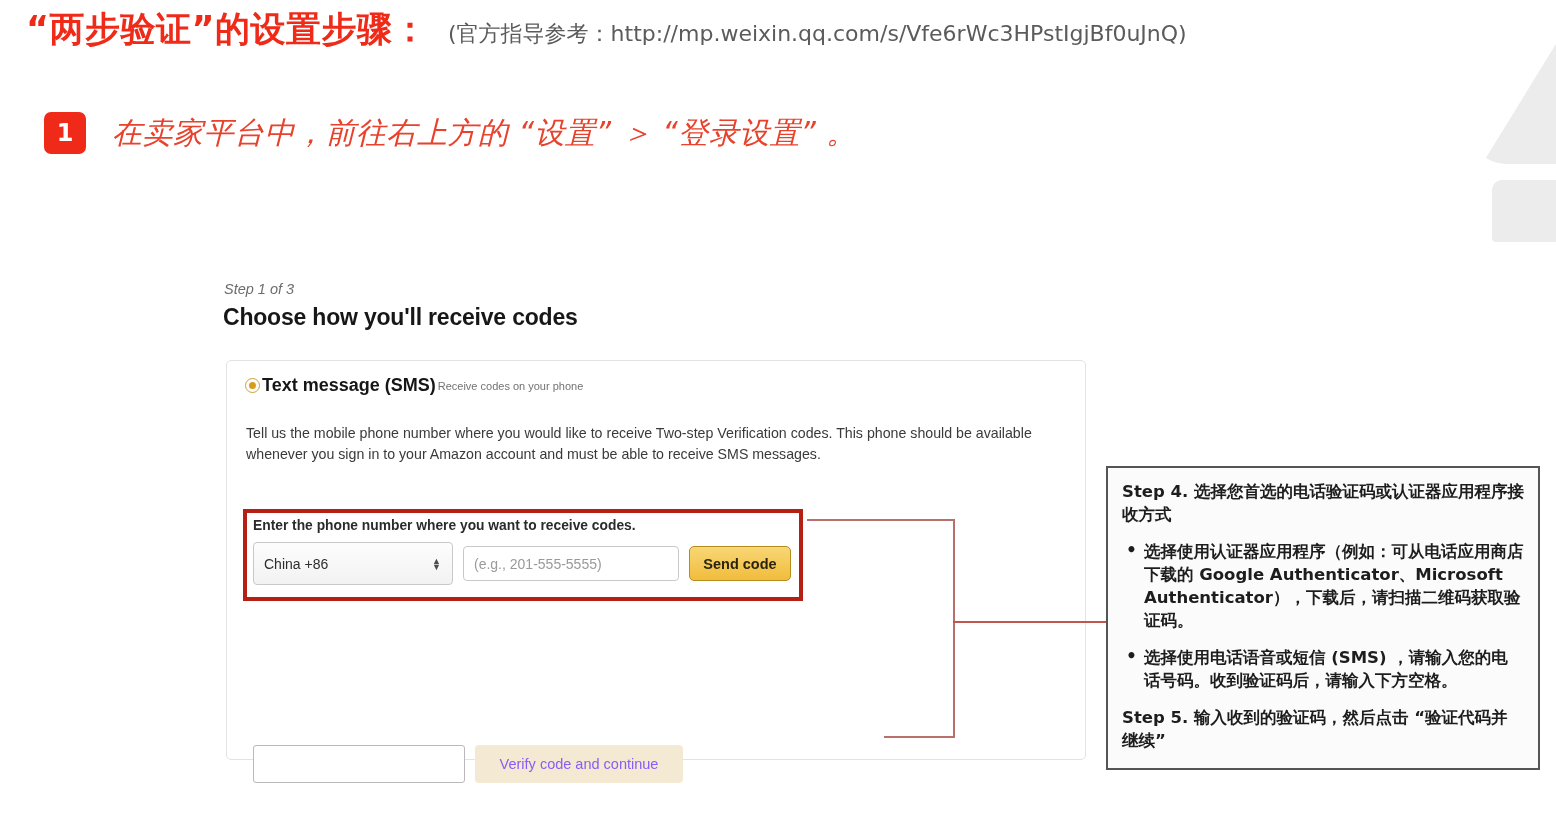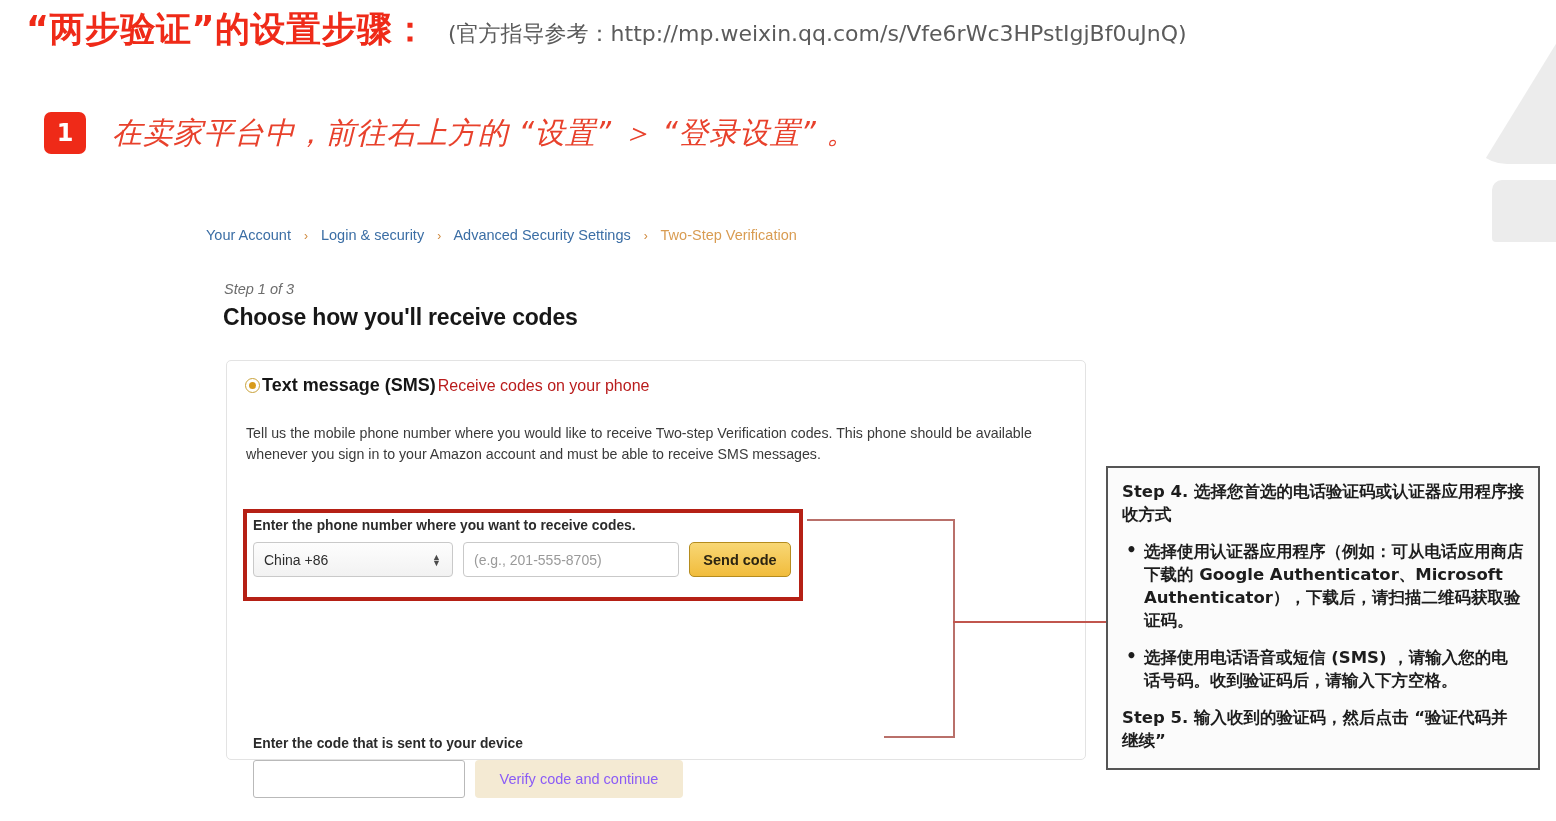--- a/index.html
+++ b/index.html
@@ -178,22 +178,22 @@
     width: 7px; height: 7px;
     border-radius: 50%;
     background: #d89b1b;
   }
   .opt-title {
     font-size: 18px;
     font-weight: bold;
     color: #161616;
   }
   .opt-sub {
-    font-size: 16px;
-    color: #b91c1c;
+    font-size: 11px;
+    color: #737373;
   }
 
   .opt-desc {
     position: absolute;
     left: 19px;
     top: 62px;
     width: 825px;
     font-size: 14.2px;
     line-height: 21px;
     color: #3a3a3a;
@@ -227,21 +227,21 @@
     width: 545px;
   }
   .input-row {
     display: flex;
     align-items: center;
     gap: 10px;
     margin-top: 9px;
   }
   .select-box {
     width: 200px;
-    height: 35px;
+    height: 43px;
     border: 1px solid #c9c9c9;
     border-radius: 4px;
     background: linear-gradient(#fdfdfd, #f2f2f2);
     box-sizing: border-box;
     display: flex;
     align-items: center;
     padding: 0 10px;
     font-size: 14px;
     color: #2d2d2d;
     position: relative;
@@ -380,29 +380,20 @@
   <div class="slide-ref">(官方指导参考：http://mp.weixin.qq.com/s/Vfe6rWc3HPstIgjBf0uJnQ)</div>
 </div>
 
 <div class="step-row">
   <div class="step-badge">1</div>
   <div class="step-text">在卖家平台中，前往右上方的 “设置” ＞ “登录设置” 。</div>
 </div>
 
 <div class="amazon-shot">
 
-  <div class="breadcrumb">
-    <span class="crumb">Your Account</span>
-    <span class="sep">›</span>
-    <span class="crumb">Login &amp; security</span>
-    <span class="sep">›</span>
-    <span class="crumb">Advanced Security Settings</span>
-    <span class="sep">›</span>
-    <span class="crumb current">Two-Step Verification</span>
-  </div>
 
   <div class="step-label">Step 1 of 3</div>
   <div class="page-heading">Choose how you'll receive codes</div>
 
   <div class="option-card">
     <div class="opt-head">
       <span class="radio checked"></span>
       <span class="opt-title">Text message (SMS)</span>
       <span class="opt-sub">Receive codes on your phone</span>
     </div>
@@ -413,28 +404,27 @@
       <span class="field-label">Enter the phone number where you want to receive codes.</span>
       <div class="input-row">
         <div class="select-box">
           <span>China +86</span>
           <span class="select-caret">
             <span>▲</span>
               <span>▼</span>
           </span>
         </div>
         <div class="text-input">
-          <span>(e.g., 201-555-8705)</span>
+          <span>(e.g., 201-555-5555)</span>
         </div>
         <div class="send-btn">Send code</div>
       </div>
     </div>
 
     <div class="code-block">
-      <span class="field-label">Enter the code that is sent to your device</span>
       <div class="input-row">
         <div class="code-input"></div>
         <div class="verify-btn">Verify code and continue</div>
       </div>
     </div>
 
     <div class="hl-box hl-phone"></div>
 
   </div>
 </div>

